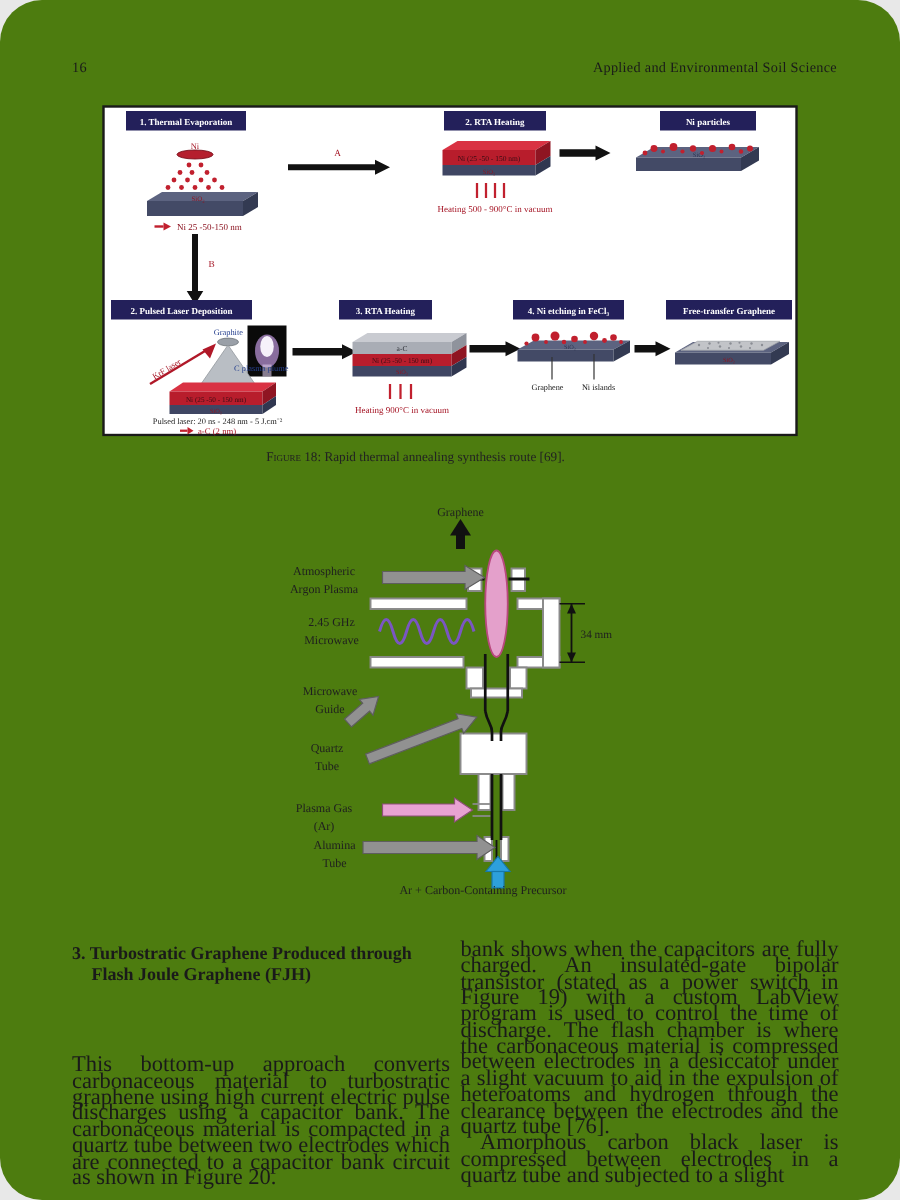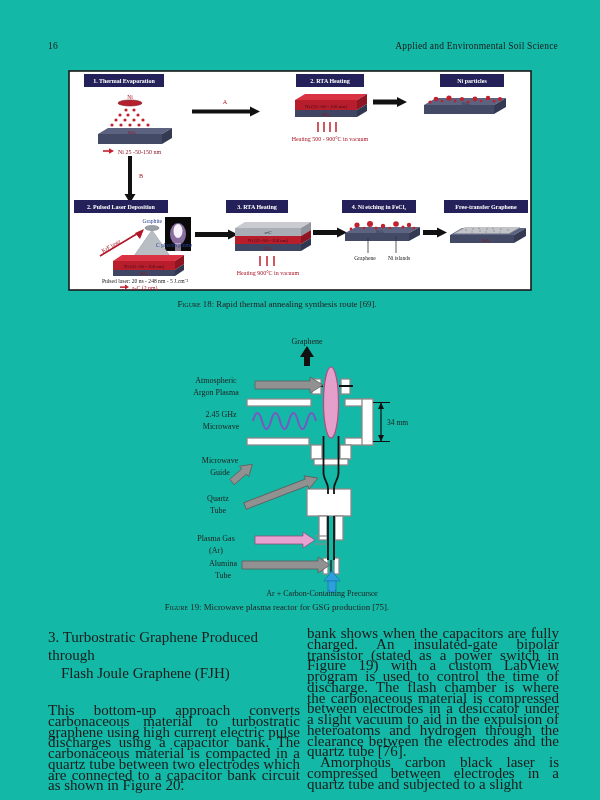--- a/index.html
+++ b/index.html
@@ -1,22 +1,22 @@
 <!DOCTYPE html>
 <html><head>
 <meta charset="utf-8">
 <style>
   html,body { margin:0; padding:0; background:#e8e8e8; }
-  .page { position:relative; width:600px; height:800px; background:#14b8a6;
-          font-family:"Liberation Serif", serif; color:#1a1a1a; overflow:hidden; margin:0 auto; }
+  .page { position:relative; width:600px; height:800px; background:#4d7c0f;
+          font-family:"Liberation Serif", serif; color:#1a1a1a; overflow:hidden; margin:0 auto;border-radius:28px; }
   .runhead { position:absolute; top:41px; font-size:9.5px; letter-spacing:.2px; }
   .figsvg { position:absolute; }
   .caption { position:absolute; left:0; width:554px; text-align:center; font-size:8.8px; color:#222; }
   .caption .sc { font-variant:small-caps; }
-  .heading { position:absolute; left:48px; top:628px; width:260px; font-weight:normal; font-size:15px; line-height:1.2; }
+  .heading { position:absolute; left:48px; top:628px; width:260px; font-weight:bold; font-size:12px; line-height:1.2; }
   .heading .l2 { display:block; padding-left:13px; }
   .col { position:absolute; width:252px; font-size:15px; line-height:10.75px; text-align:justify; }
   .col p { margin:0; }
   .col p.indent { text-indent:13px; }
   svg text { font-family:"Liberation Serif", serif; }
   .ptitle { fill:#ffffff; font-weight:bold; font-size:6px; text-anchor:middle; }
   .tiny { font-size:5.6px; }
   .redtx { fill:#a51525; }
   .darkred { fill:#8c1522; }
   .bluetx { fill:#27418f; }
@@ -331,24 +331,20 @@
     <text class="f19lab" x="50" y="139">Guide</text>
     <text class="f19lab" x="48" y="165">Quartz</text>
     <text class="f19lab" x="48" y="177">Tube</text>
     <text class="f19lab" x="46" y="205">Plasma Gas</text>
     <text class="f19lab" x="46" y="217">(Ar)</text>
     <text class="f19lab" x="53" y="230">Alumina</text>
     <text class="f19lab" x="53" y="242">Tube</text>
     <text class="f19lab" x="152" y="260">Ar + Carbon-Containing Precursor</text>
   </svg>
 
-  <div class="caption" style="top:602px;">
-    <span class="sc">Figure 19:</span>
-    <span>Microwave plasma reactor for GSG production [75].</span>
-  </div>
 
   <div class="heading">
     <span>3. Turbostratic Graphene Produced through</span>
     <span class="l2">Flash Joule Graphene (FJH)</span>
   </div>
 
   <div class="col" style="left:48px; top:661px;margin-top:44px;">
     <p>This bottom-up approach converts carbonaceous material to turbostratic graphene using high current electric pulse discharges using a capacitor bank. The carbonaceous material is compacted in a quartz tube between two electrodes which are connected to a capacitor bank circuit as shown in Figure 20.</p>
   </div>
 

